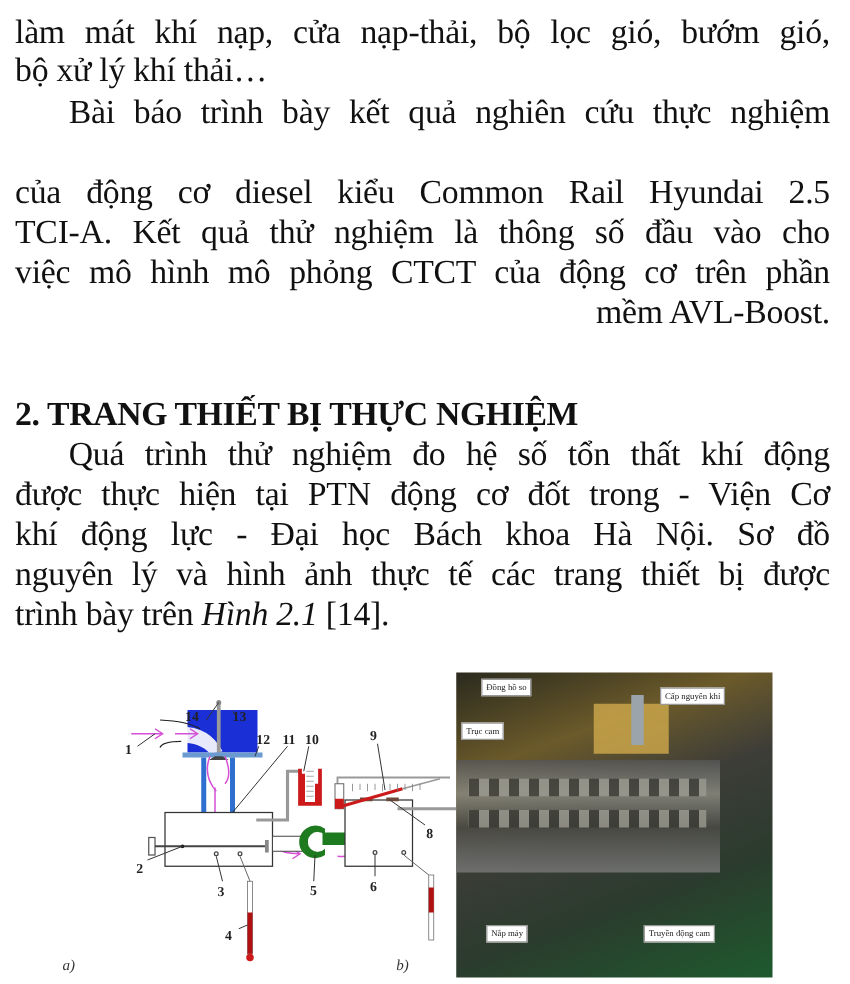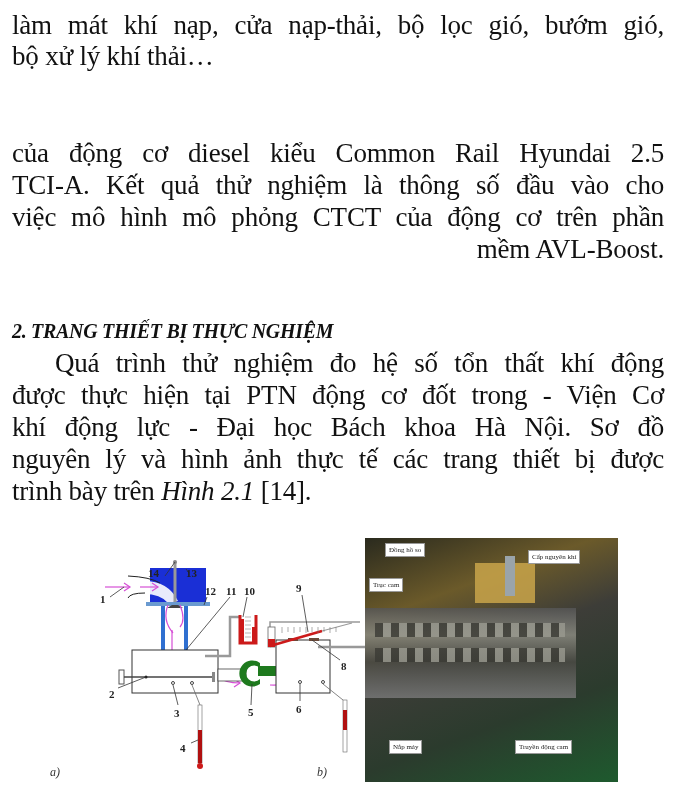--- a/index.html
+++ b/index.html
@@ -3,41 +3,42 @@
   <meta charset="utf-8">
   <style>
     html, body { margin: 0; padding: 0; background: #ffffff; }
     body { width: 680px; height: 787px; position: relative; overflow: hidden;
            font-family: "Liberation Serif", "DejaVu Serif", serif; color: #111; }
     .page { position: absolute; left: 0; top: 0; width: 680px; height: 787px; }
     .line { position: absolute; left: 12px; width: 652px; font-size: 27px; line-height: 31px;
             white-space: nowrap; letter-spacing: -0.2px; }
     .justify { text-align: justify; text-align-last: justify; }
     .indent { padding-left: 43px; width: 609px; }
-    .heading { position: absolute; left: 12px; font-size: 20px; font-weight: bold; line-height: 31px;
-               letter-spacing: -0.3px; font-style: italic; }
+    .heading { position: absolute; left: 12px; font-size: 27px; font-weight: bold; line-height: 31px;
+               letter-spacing: -0.3px; }
     .ital { font-style: italic; }
     .figure { position: absolute; left: 0; top: 535px; width: 680px; height: 252px; }
     .diagram { position: absolute; left: 0; top: 0; width: 365px; height: 252px; }
     .photo { position: absolute; left: 365px; top: 3px; width: 253px; height: 244px;
              background: linear-gradient(160deg, #2a2a1e 0%, #6b5a2a 25%, #3d3d38 45%, #2b3b2d 70%, #1e5a2e 100%);
              overflow: hidden; }
     .photo-label { position: absolute; background: #fff; color: #222; font-size: 7px;
                    padding: 2px 3px; border: 1px solid #999; font-family: "Liberation Serif", serif; white-space: nowrap; }
     .diag-label { font-family: "Liberation Serif", serif; font-size: 11px; font-weight: bold; fill: #222; }
     .panel-label { font-family: "Liberation Serif", serif; font-size: 12px; font-style: italic; fill: #333; }
   </style>
 </head>
 <body>
 
 <div class="page">
 
   <div class="line justify" style="top:10px;">làm mát khí nạp, cửa nạp-thải, bộ lọc gió, bướm gió,</div>
   <div class="line" style="top:41px;">bộ xử lý khí thải…</div>
 
+  <div class="line justify indent" style="top:74px;">Bài báo trình bày kết quả nghiên cứu thực nghiệm</div>
   <div class="line justify" style="top:138px;">của động cơ diesel kiểu Common Rail Hyundai 2.5</div>
   <div class="line justify" style="top:170px;">TCI-A. Kết quả thử nghiệm là thông số đầu vào cho</div>
   <div class="line justify" style="top:202px;">việc mô hình mô phỏng CTCT của động cơ trên phần</div>
   <div class="line" style="top:234px;text-align:right;">mềm AVL-Boost.</div>
 
   <div class="heading" style="top:316px;">2. TRANG THIẾT BỊ THỰC NGHIỆM</div>
 
   <div class="line justify indent" style="top:348px;">Quá trình thử nghiệm đo hệ số tổn thất khí động</div>
   <div class="line justify" style="top:380px;">được thực hiện tại PTN động cơ đốt trong - Viện Cơ</div>
   <div class="line justify" style="top:412px;">khí động lực - Đại học Bách khoa Hà Nội. Sơ đồ</div>

